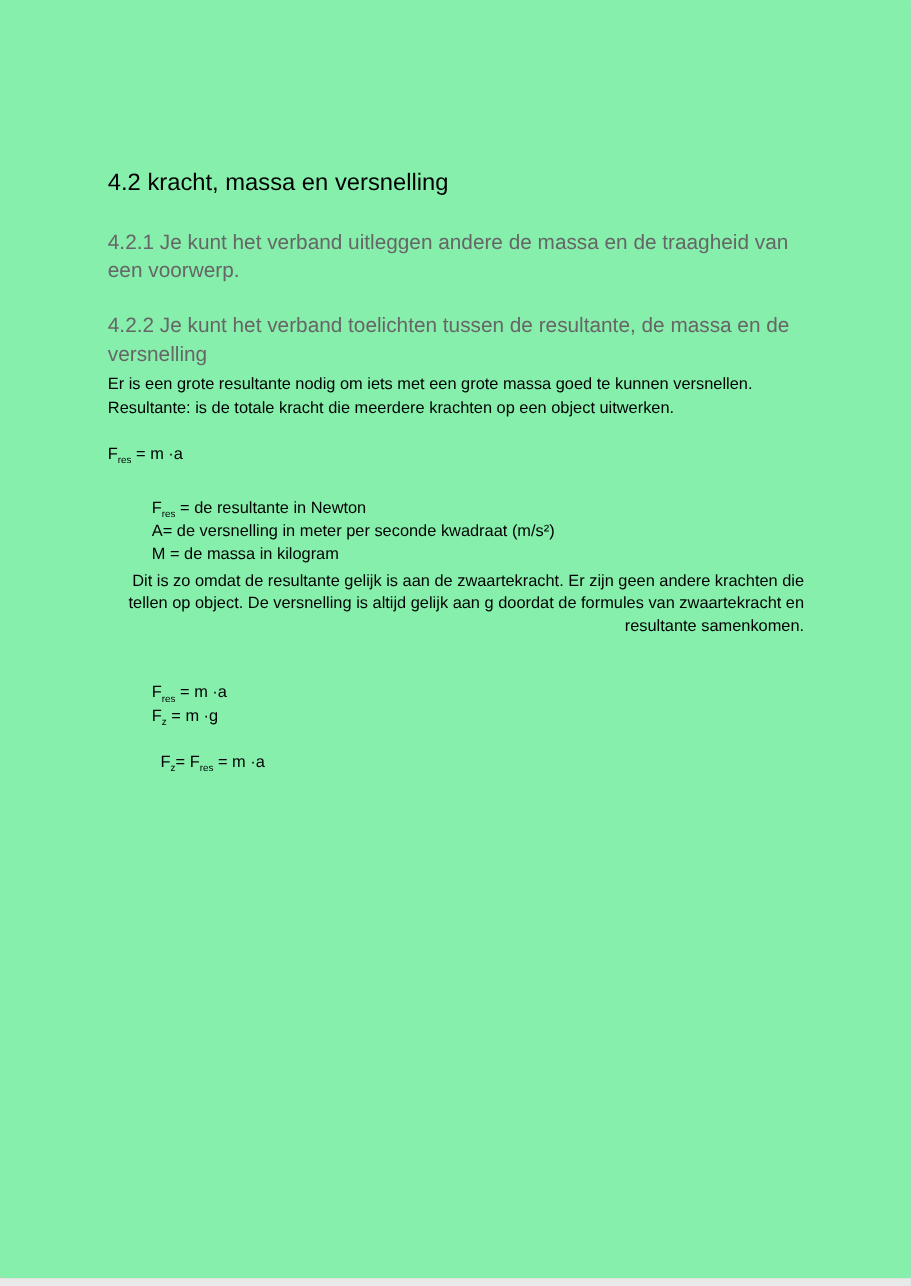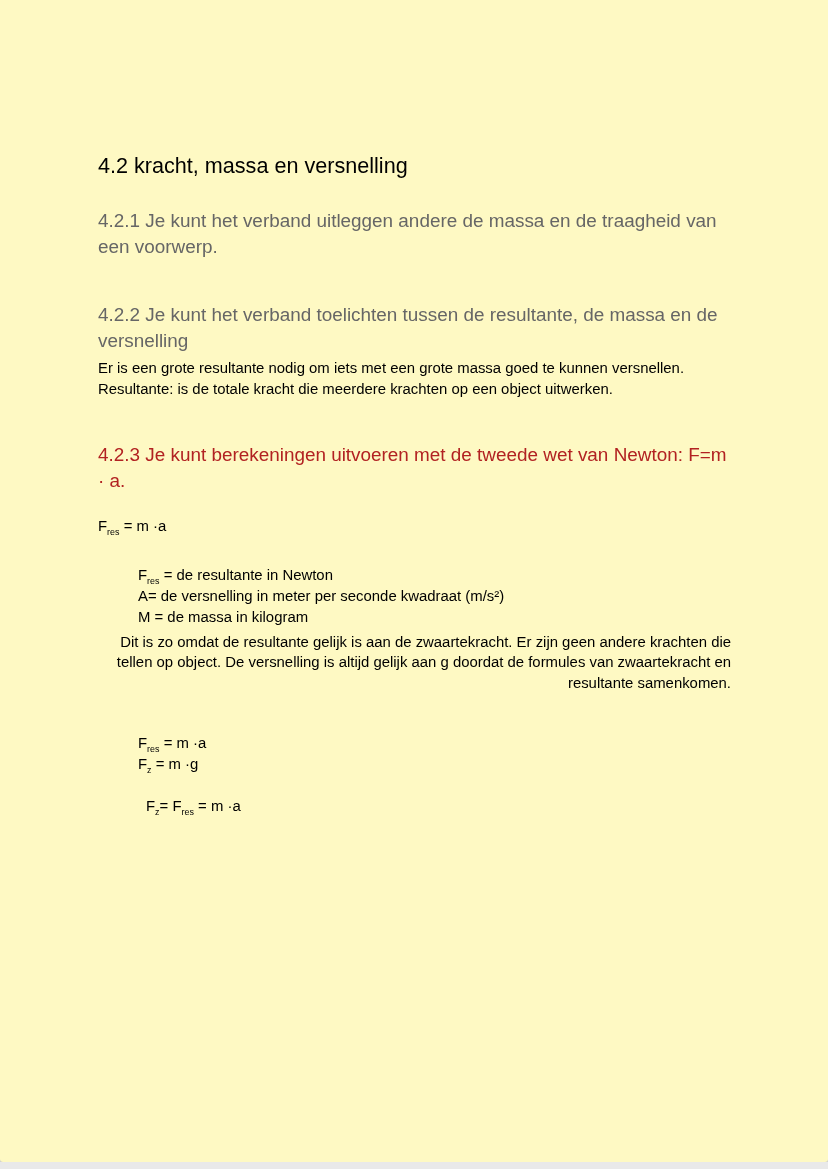--- a/index.html
+++ b/index.html
@@ -8,21 +8,21 @@
     font-family: "Liberation Sans", sans-serif;
   }
   body {
     background: #e9e9e9;
     height: 1169px;
     overflow: hidden;
   }
   .page {
     width: 828px;
     height: 1162px;
-    background: #fef9c3;
+    background: #86efac;
     padding: 153px 97px 0 98px;
     border-radius: 0 0 3px 3px;
     box-shadow: 0 1px 3px rgba(0,0,0,0.25);
   }
   .content { width: 633px; }
   .doc-title {
     font-size: 21.6px;
     font-weight: 400;
     color: #000000;
     line-height: 26px;
@@ -40,21 +40,21 @@
     color: #000000;
     line-height: 20.5px;
   }
   .formula-block p, .defs p { line-height: 21px; margin-left: 40px; }
   sub {
     font-size: 0.6em;
     line-height: 0;
   }
   .mt-s421 { margin-top: 29px; }
   .mt-b421 { margin-top: 5px; }
-  .mt-s422 { margin-top: 42px; }
+  .mt-s422 { margin-top: 24px; }
   .mt-b422 { margin-top: 4px; }
   .mt-s423 { margin-top: 43px; }
   .mt-f423 { margin-top: 22px; }
   .mt-d423 { margin-top: 28px; }
   .mt-b423 { margin-top: 19px; }
   .mt-s424 { margin-top: 42px; }
   .mt-b424 { margin-top: 4px; text-align: right; }
   .mt-f424 { margin-top: 40px; }
   .mt-fc424 { margin-top: 21px; margin-left: 48px; }
   .page-edge {
@@ -69,21 +69,20 @@
 <div class="page">
   <div class="content">
 
     <h1 class="doc-title">4.2 kracht, massa en versnelling</h1>
 
     <h2 class="sec-heading mt-s421">4.2.1 Je kunt het verband uitleggen andere de massa en de traagheid van een voorwerp.</h2>
 
     <h2 class="sec-heading mt-s422">4.2.2 Je kunt het verband toelichten tussen de resultante, de massa en de versnelling</h2>
     <p class="body-text mt-b422">Er is een grote resultante nodig om iets met een grote massa goed te kunnen versnellen. Resultante: is de totale kracht die meerdere krachten op een object uitwerken.</p>
 
-    <h2 class="sec-heading red mt-s423">4.2.3 Je kunt berekeningen uitvoeren met de tweede wet van Newton: F=m · a.</h2>
 
     <p class="body-text mt-f423"><span>F</span><sub>res</sub><span> = m ·a</span></p>
 
     <div class="body-text defs mt-d423">
       <p><span>F</span><sub>res</sub><span> = de resultante in Newton</span></p>
       <p>A= de versnelling in meter per seconde kwadraat (m/s²)</p>
       <p>M = de massa in kilogram</p>
     </div>
 
 

